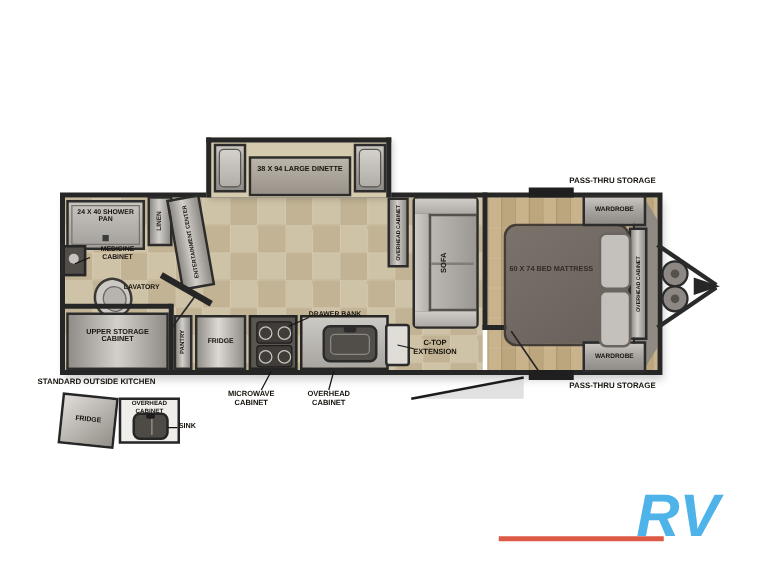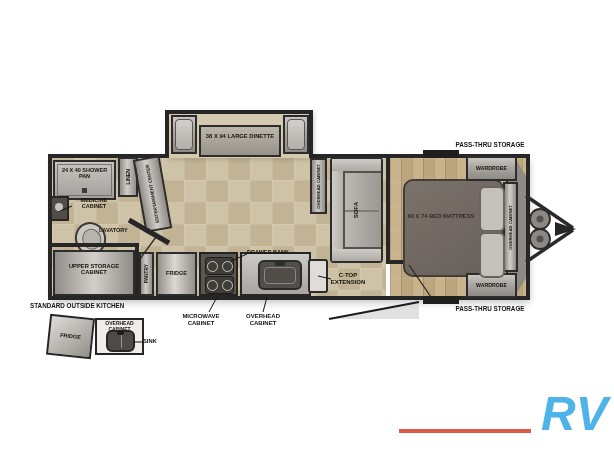--- a/index.html
+++ b/index.html
@@ -142,21 +142,21 @@
     background:#1c1c1c;border-radius:2px;}
   #ok-sink-label{left:143px;top:338px;width:24px;font-size:5.8px;text-align:left;}
 
   #overlay{position:absolute;left:0;top:0;z-index:6;pointer-events:none;}
 
   #model-label{left:20px;top:418px;font-size:31px;font-weight:900;color:#0a0a0a;
     z-index:9;letter-spacing:.5px;}
   #wm-galaxy{left:397px;top:394px;font-size:32px;font-weight:900;font-style:italic;
     color:#e9e9e9;-webkit-text-stroke:1px #c6c6c6;z-index:9;letter-spacing:1px;}
   #wm-rv{left:509px;top:386px;font-size:48px;font-weight:900;font-style:italic;
-    color:#4db3e8;z-index:9;margin-left:32px;}
+    color:#4db3e8;z-index:9;}
   #wm-underline{left:399px;top:429px;width:132px;height:3.5px;background:#dd5a47;z-index:9;}
 </style>
 </head>
 <body>
 
 <div id="canvas">
 
   <div class="abs" id="floor-living"></div>
   <div class="abs" id="floor-bedroom"></div>
   <div class="abs" id="front-cap"></div>

